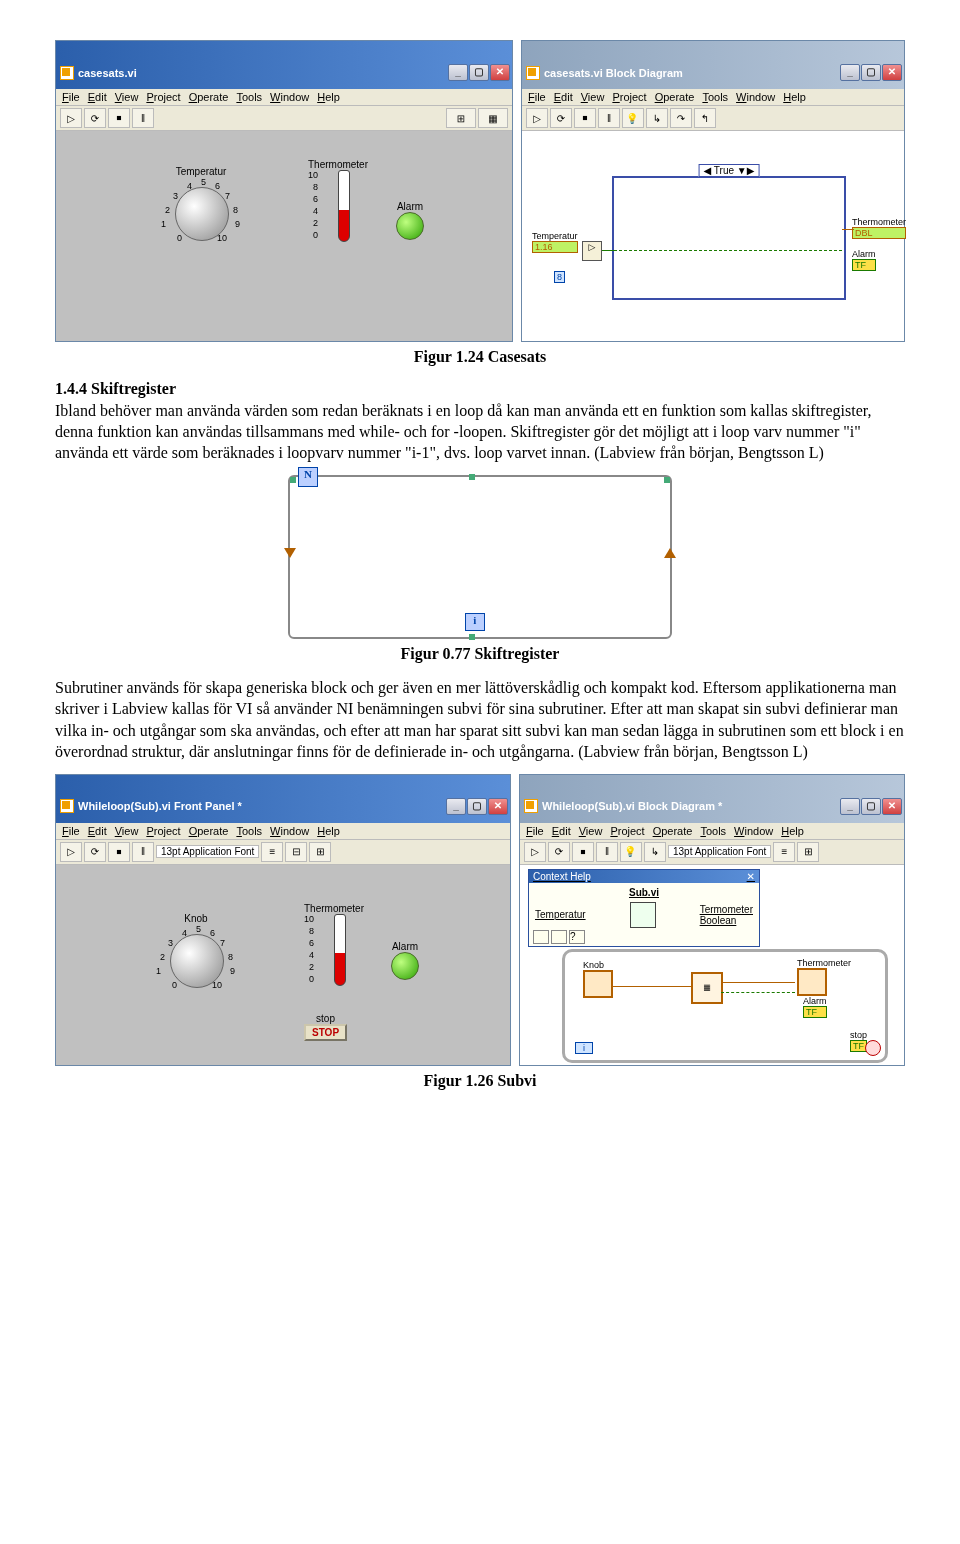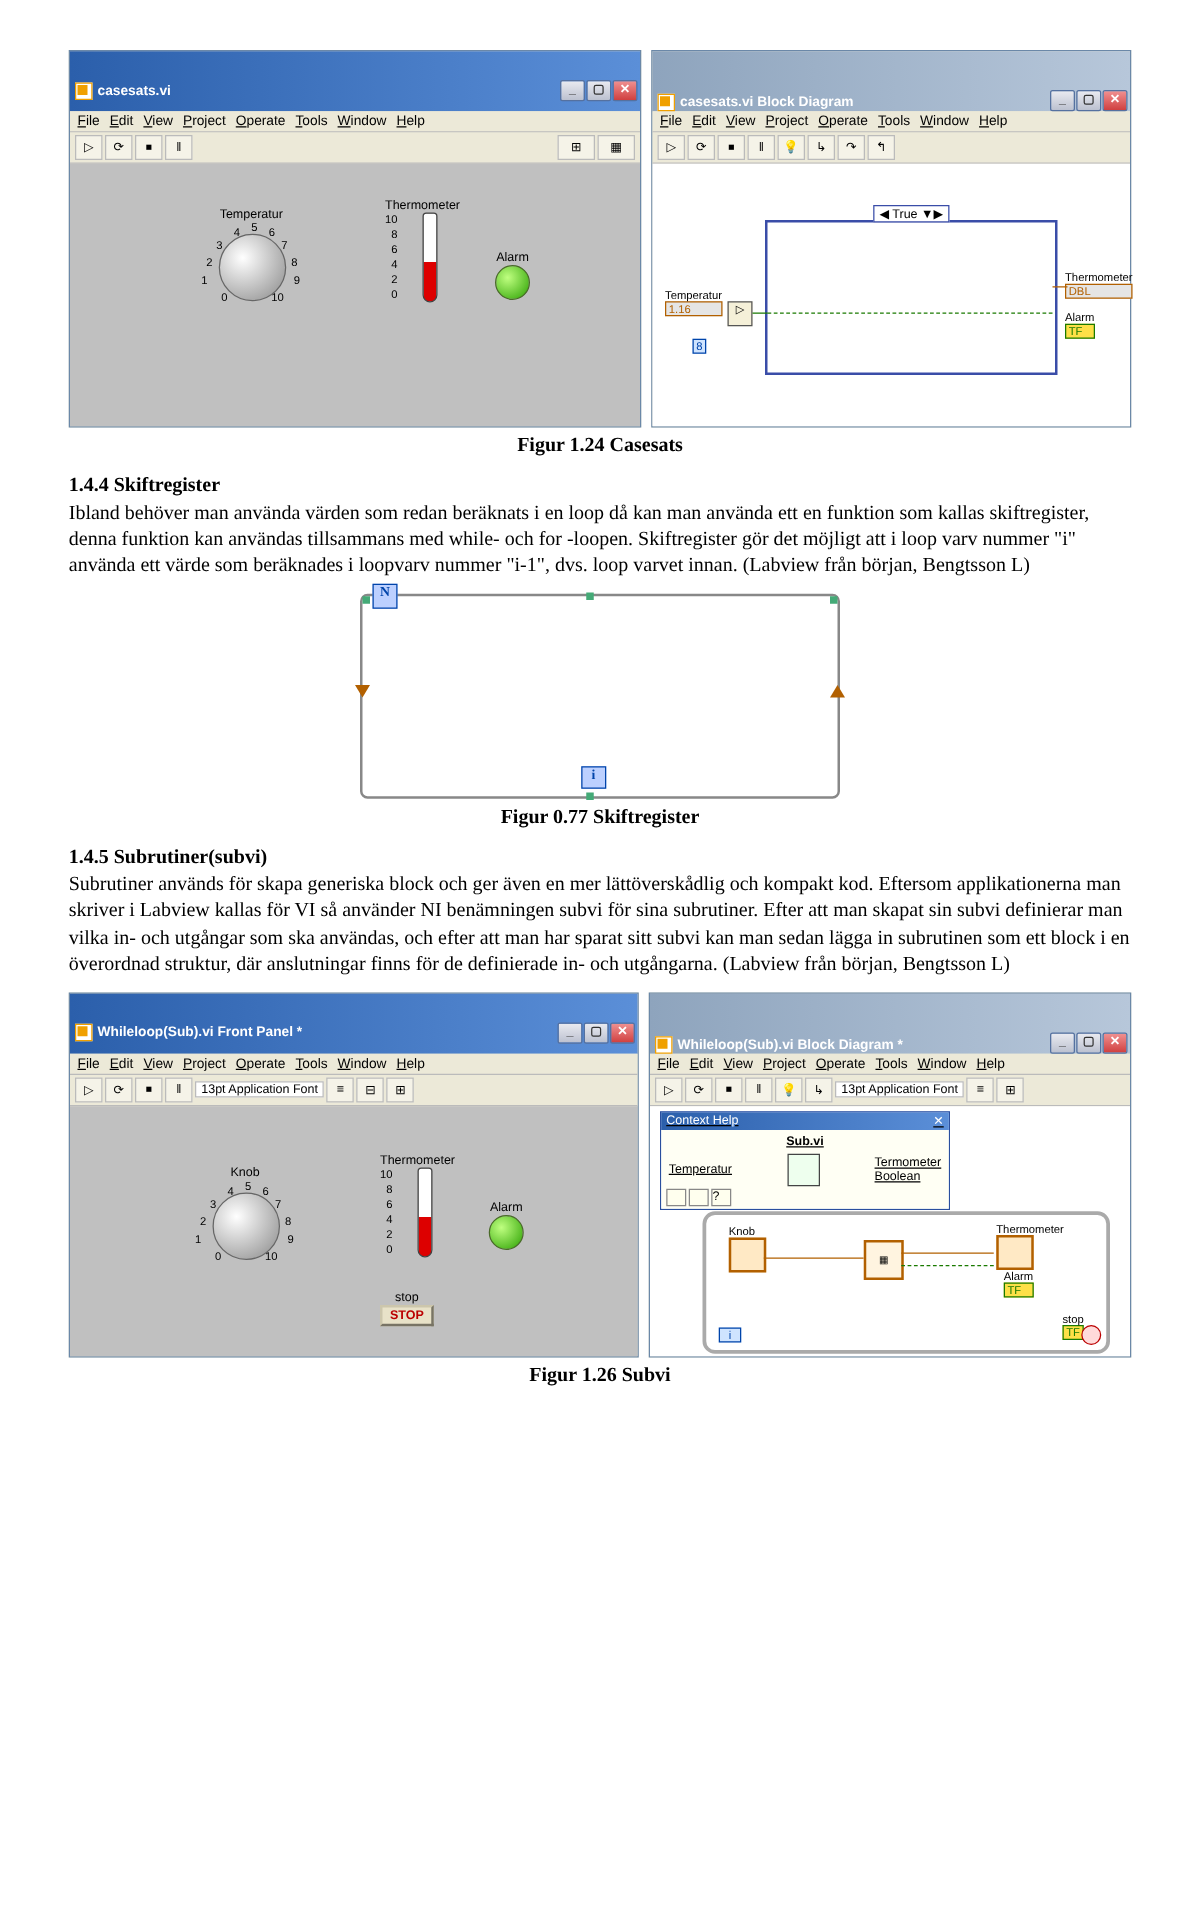--- a/index.html
+++ b/index.html
@@ -30,21 +30,20 @@
     justify-content: space-between;
     background: linear-gradient(to right, #2b5fab, #5b8fd8);
     color: #fff;
     height: 33px;
     padding: 15px 2px 0 4px;
     font-size: 11px;
     font-weight: bold;
   }
   .titlebar.inactive {
     background: linear-gradient(to right, #8ea4bd, #b7c7da);
-    align-items: flex-end;
   }
   .titlebar .icon-lv {
     display: inline-block;
     width: 12px; height: 12px;
     background: #fff;
     border: 1px solid #f0a000;
     margin-right: 4px;
     position: relative;
   }
   .titlebar .icon-lv::after {
@@ -146,21 +145,21 @@
   .bd-node {
     position: absolute;
     font-size: 9px;
   }
   .bd-term {
     border: 1px solid #444;
     padding: 0 2px;
     background: #fff;
     font-size: 9px;
   }
-  .bd-term.dbl { border-color: #b26000; color: #b26000; background: #e5e5e5; }
+  .bd-term.dbl { border-color: #b26000; color: #b26000; background: #bef264; }
   .bd-term.bool { border-color: #1a7a00; color: #1a7a00; background: #fde047; }
   .bd-term.i32 { border-color: #0044aa; color: #0044aa; background: #cfe4ff; }
   .wire-h { position: absolute; height: 1px; background: #888; }
   .wire-dot { position: absolute; border-top: 1px dashed #1a7a00; }
   .caption {
     text-align: center;
     font-weight: bold;
     font-size: 16px;
     margin: 6px 0 14px 0;
   }
@@ -407,21 +406,20 @@
     <div class="shift-dn"></div>
     <div class="shift-up"></div>
     <div style="position:absolute;left:0;top:0;width:6px;height:6px;background:#4a7;"></div>
     <div style="position:absolute;right:0;top:0;width:6px;height:6px;background:#4a7;"></div>
     <div style="position:absolute;left:47%;top:-3px;width:6px;height:6px;background:#4a7;"></div>
     <div style="position:absolute;left:47%;bottom:-3px;width:6px;height:6px;background:#4a7;"></div>
   </div>
 
   <div class="caption">Figur 0.77 Skiftregister</div>
 
-  <h3>1.4.5 Subrutiner(subvi)</h3>
   <p>Subrutiner används för skapa generiska block och ger även en mer lättöverskådlig och kompakt kod. Eftersom applikationerna man skriver i Labview kallas för VI så använder NI benämningen subvi för sina subrutiner. Efter att man skapat sin subvi definierar man vilka in- och utgångar som ska användas, och efter att man har sparat sitt subvi kan man sedan lägga in subrutinen som ett block i en överordnad struktur, där anslutningar finns för de definierade in- och utgångarna. (Labview från början, Bengtsson L)</p>
 
   <div class="fig-row">
 
     <div class="labview-window" style="width:454px;">
       <div class="titlebar">
         <span style="display:flex;align-items:center;">
           <span class="icon-lv"></span>
           <span>Whileloop(Sub).vi Front Panel *</span>
         </span>

